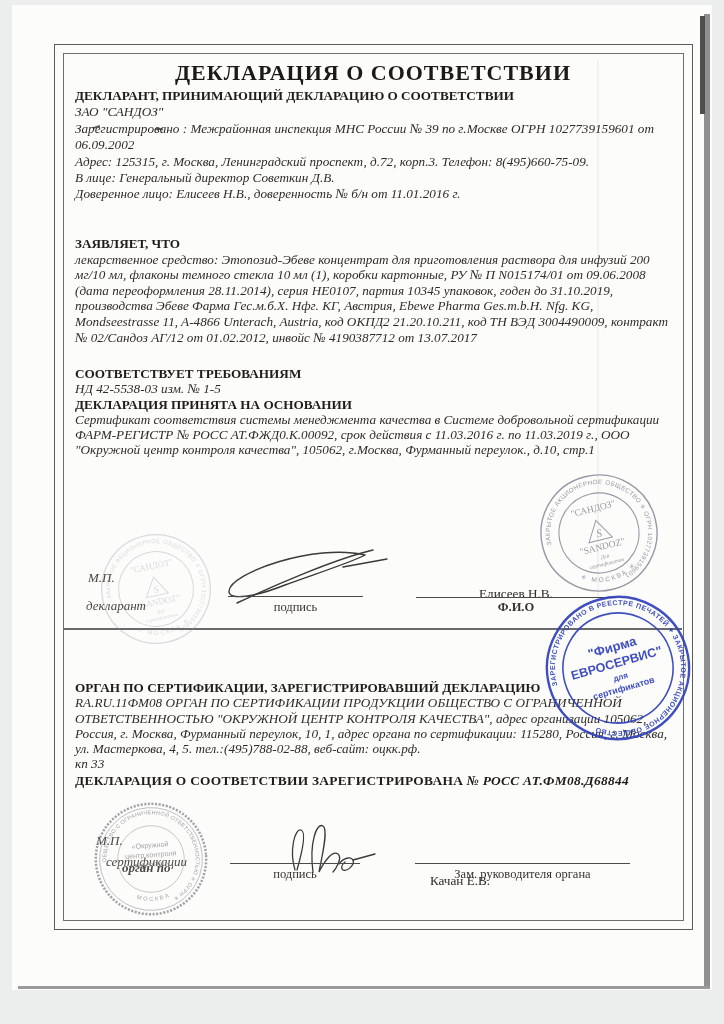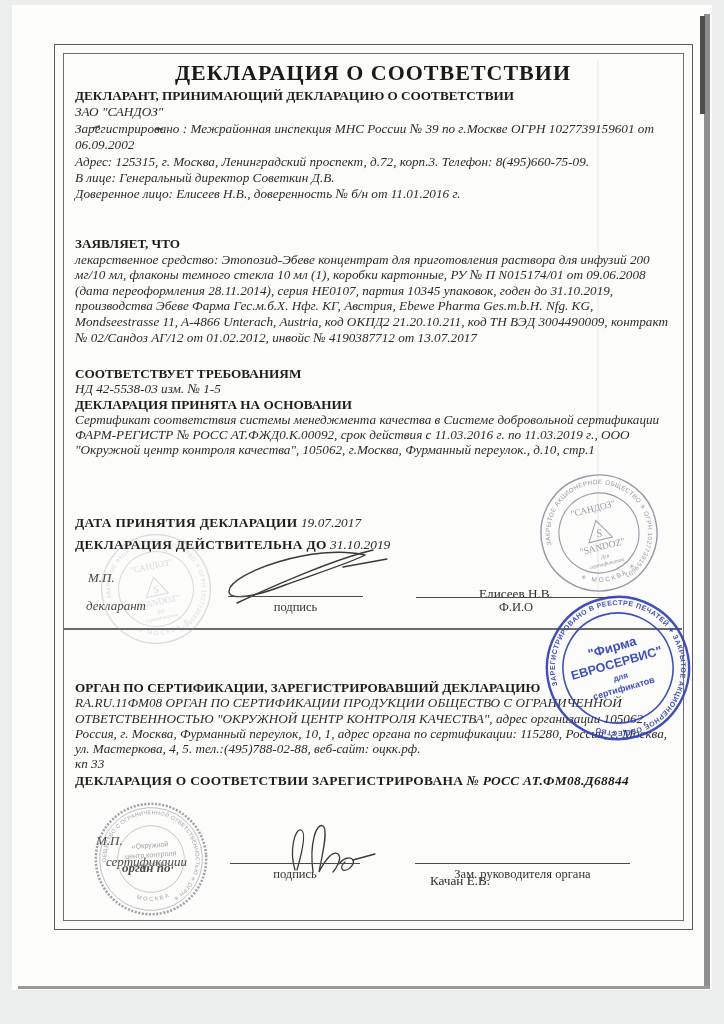--- a/index.html
+++ b/index.html
@@ -67,30 +67,20 @@
     <div class="it">лекарственное средство: Этопозид-Эбеве концентрат для приготовления раствора для инфузий 200 мг/10 мл, флаконы темного стекла 10 мл (1), коробки картонные, РУ № П N015174/01 от 09.06.2008 (дата переоформления 28.11.2014), серия НЕ0107, партия 10345 упаковок, годен до 31.10.2019, производства Эбеве Фарма Гес.м.б.Х. Нфг. КГ, Австрия, Ebewe Pharma Ges.m.b.H. Nfg. KG, Mondseestrasse 11, A-4866 Unterach, Austria, код ОКПД2 21.20.10.211, код ТН ВЭД 3004490009, контракт № 02/Сандоз АГ/12 от 01.02.2012, инвойс № 4190387712 от 13.07.2017</div>
   </div>
 
   <div class="blk lhC" style="top:366px;">
     <div class="hdr">СООТВЕТСТВУЕТ ТРЕБОВАНИЯМ</div>
     <div class="it">НД 42-5538-03 изм. № 1-5</div>
     <div class="hdr">ДЕКЛАРАЦИЯ ПРИНЯТА НА ОСНОВАНИИ</div>
     <div class="it">Сертификат соответствия системы менеджмента качества в Системе добровольной сертификации ФАРМ-РЕГИСТР № РОСС АТ.ФЖД0.К.00092, срок действия с 11.03.2016 г. по 11.03.2019 г., ООО "Окружной центр контроля качества", 105062, г.Москва, Фурманный переулок., д.10, стр.1</div>
   </div>
 
-  <div class="blk dateline" style="top:512px;">
-    <div class="nowrap">
-      <span class="hdr">ДАТА ПРИНЯТИЯ ДЕКЛАРАЦИИ</span>
-      <span class="it">19.07.2017</span>
-    </div>
-    <div class="nowrap">
-      <span class="hdr">ДЕКЛАРАЦИЯ ДЕЙСТВИТЕЛЬНА ДО</span>
-      <span class="it">31.10.2019</span>
-    </div>
-  </div>
 
   <div class="stamp" style="left:98px;top:531px;opacity:0.3;transform:rotate(-12deg);">
     <svg width="116" height="116" viewBox="-62 -62 124 124">
       <g fill="none" stroke="#8d8a9b" stroke-width="1.4">
         <circle r="58"></circle>
           <circle r="40" stroke-width="1.1"></circle>
       </g>
       <defs>
         <path id="f-top" d="M -49,0 A 49,49 0 1 1 49,0 A 49,49 0 1 1 -49,0"></path>
         <path id="f-bot" d="M -49,0 A 49,49 0 0 0 49,0"></path>
@@ -118,21 +108,21 @@
     <g fill="none" stroke="#3a3a3a" stroke-width="1.4" stroke-linecap="round">
       <path d="M 150,10 C 100,-2 15,28 14,46 C 13,56 40,52 70,40 C 100,29 140,16 150,10"></path>
       <path d="M 22,58 C 60,40 120,14 158,5"></path>
       <path d="M 128,22 L 172,14"></path>
     </g>
   </svg>
   <div class="sigline" style="left:228px;top:596px;width:135px;"></div>
   <div class="siglabel" style="left:228px;top:600px;width:135px;">подпись</div>
   <div class="signame" style="left:416px;top:578px;width:200px;">Елисеев Н.В.</div>
   <div class="sigline" style="left:416px;top:597px;width:200px;"></div>
-  <div class="siglabel" style="left:416px;top:600px;width:200px;">Ф.И.О</div>
+  <div class="siglabel" style="left:416px;top:600px;width:200px;font-weight:bold;">Ф.И.О</div>
 
   <div class="stamp" style="left:537px;top:471px;opacity:0.88;transform:rotate(-14deg);">
     <svg width="124" height="124" viewBox="-62 -62 124 124">
       <g fill="none" stroke="#8d8a9b" stroke-width="1.4">
         <circle r="58"></circle>
           <circle r="40" stroke-width="1.1"></circle>
       </g>
       <defs>
         <path id="s-top" d="M -49,0 A 49,49 0 1 1 49,0 A 49,49 0 1 1 -49,0"></path>
         <path id="s-bot" d="M -49,0 A 49,49 0 0 0 49,0"></path>

